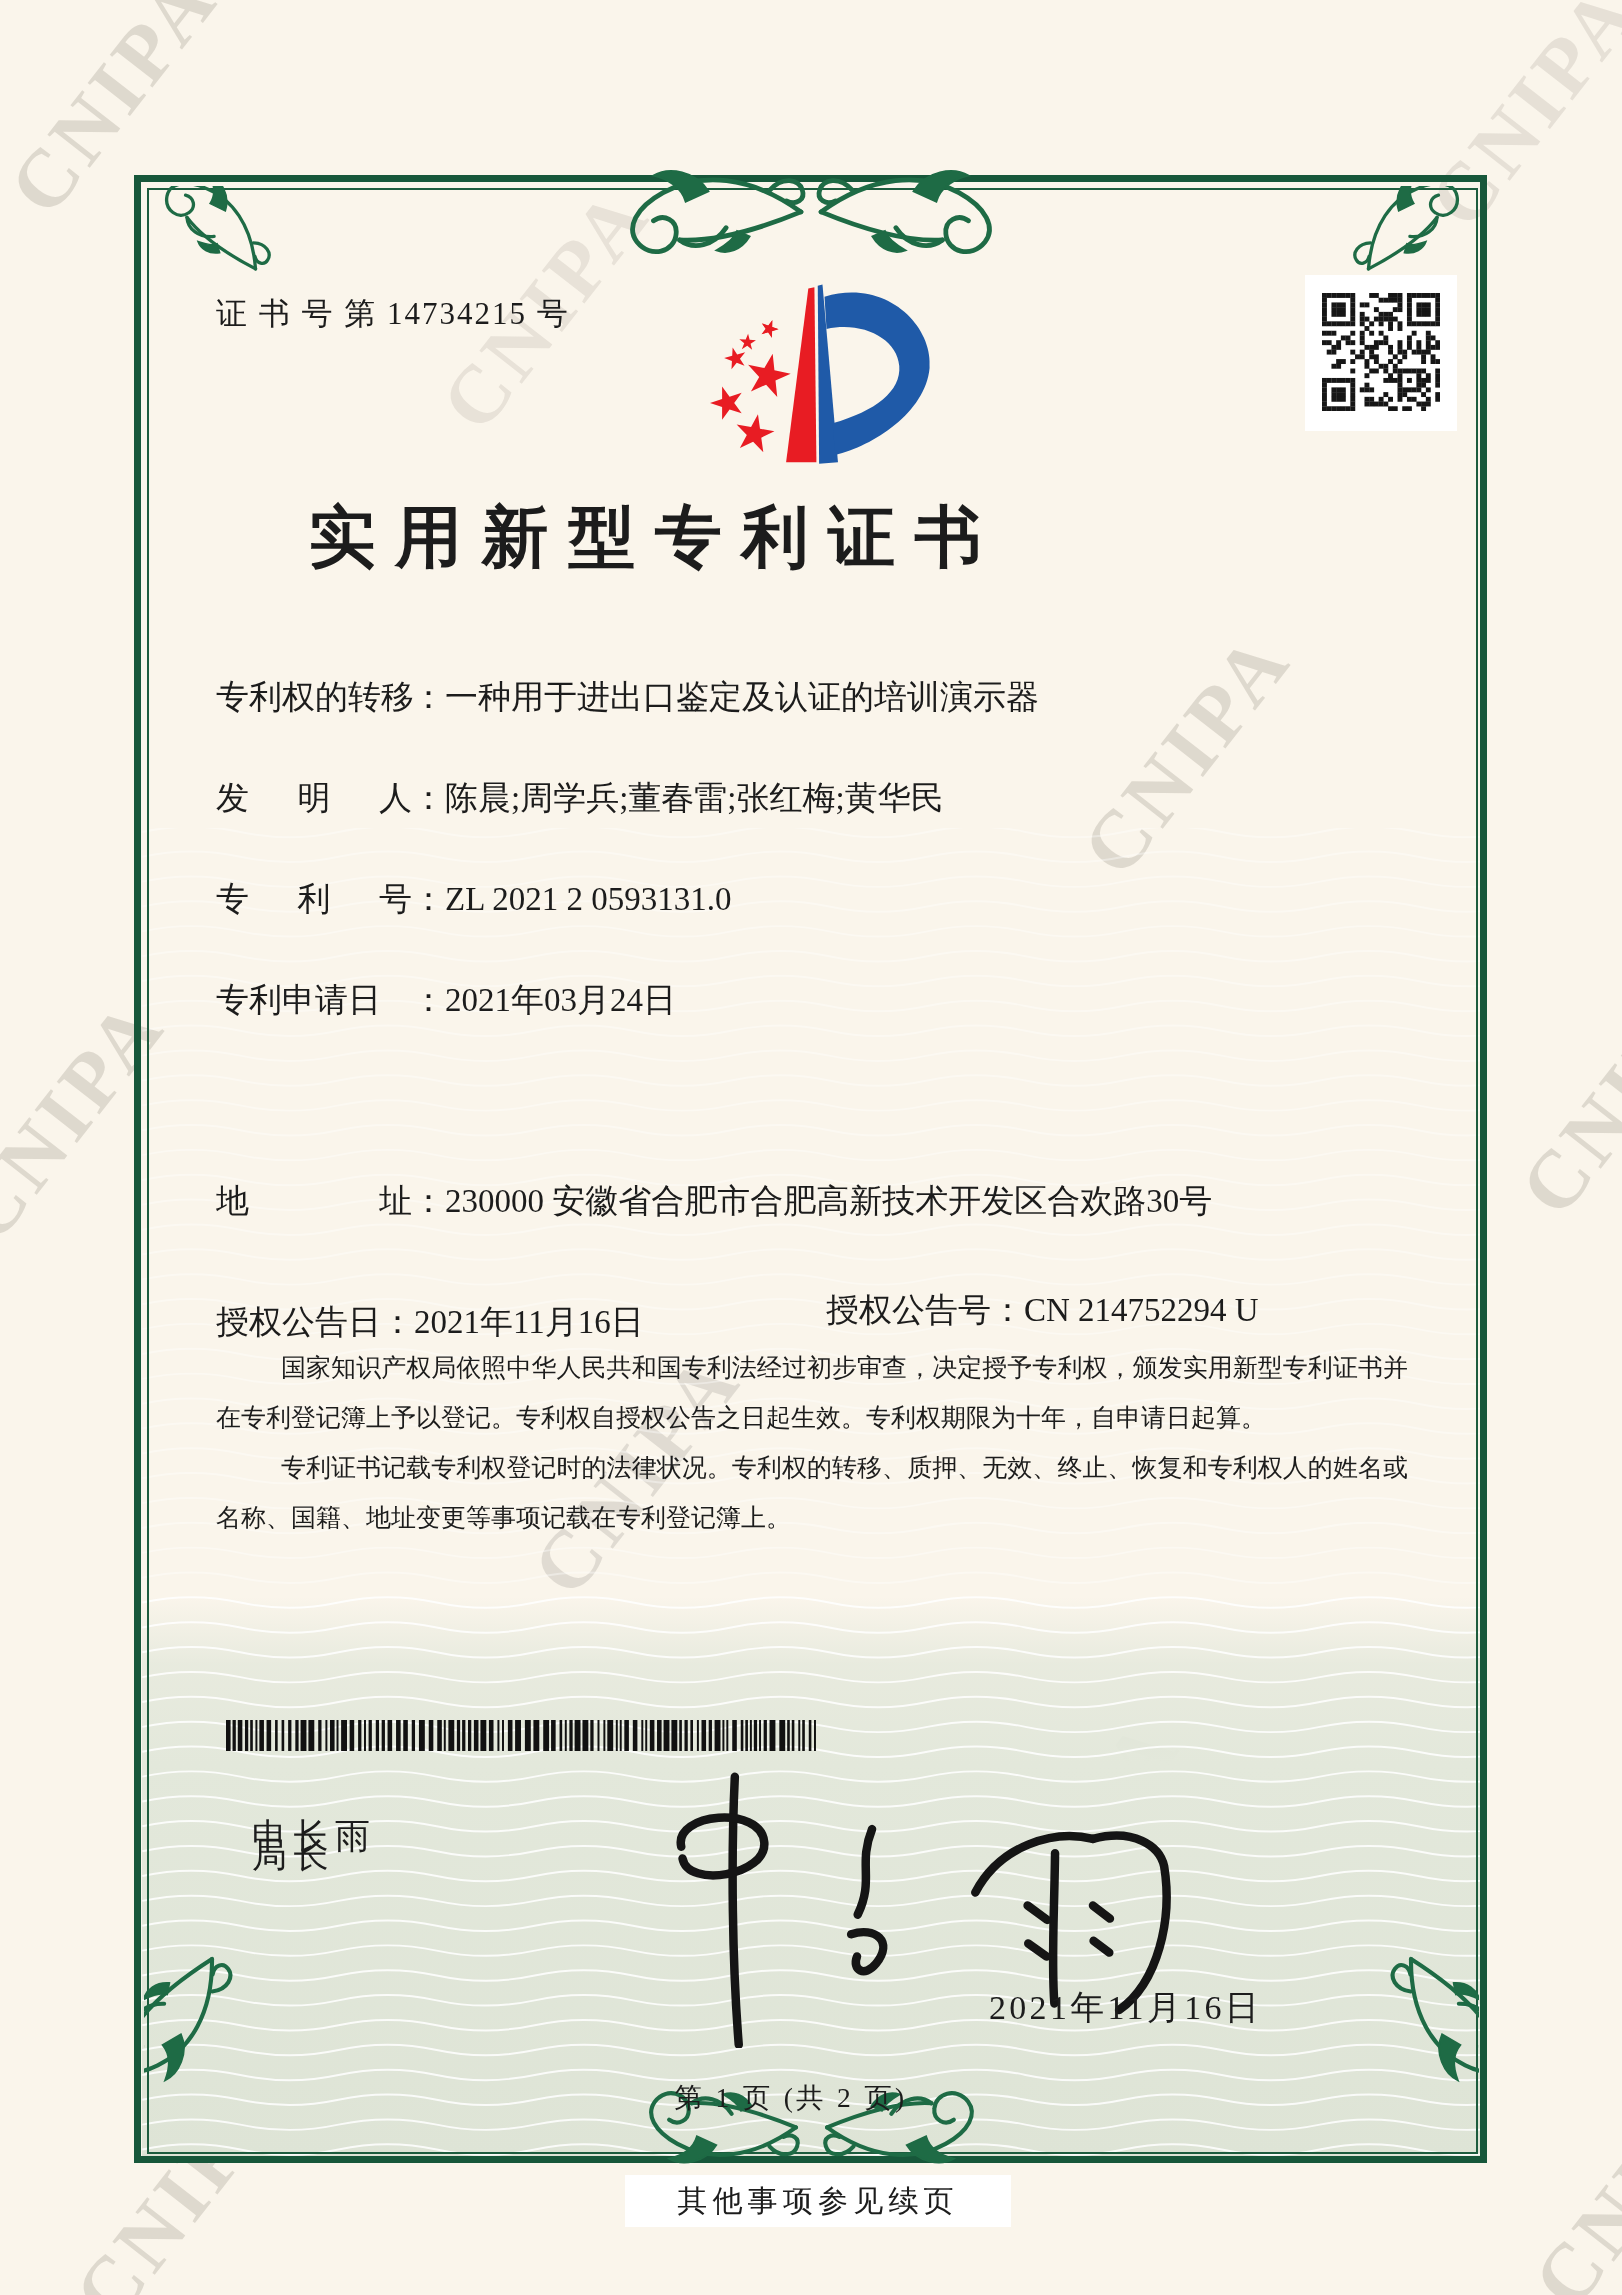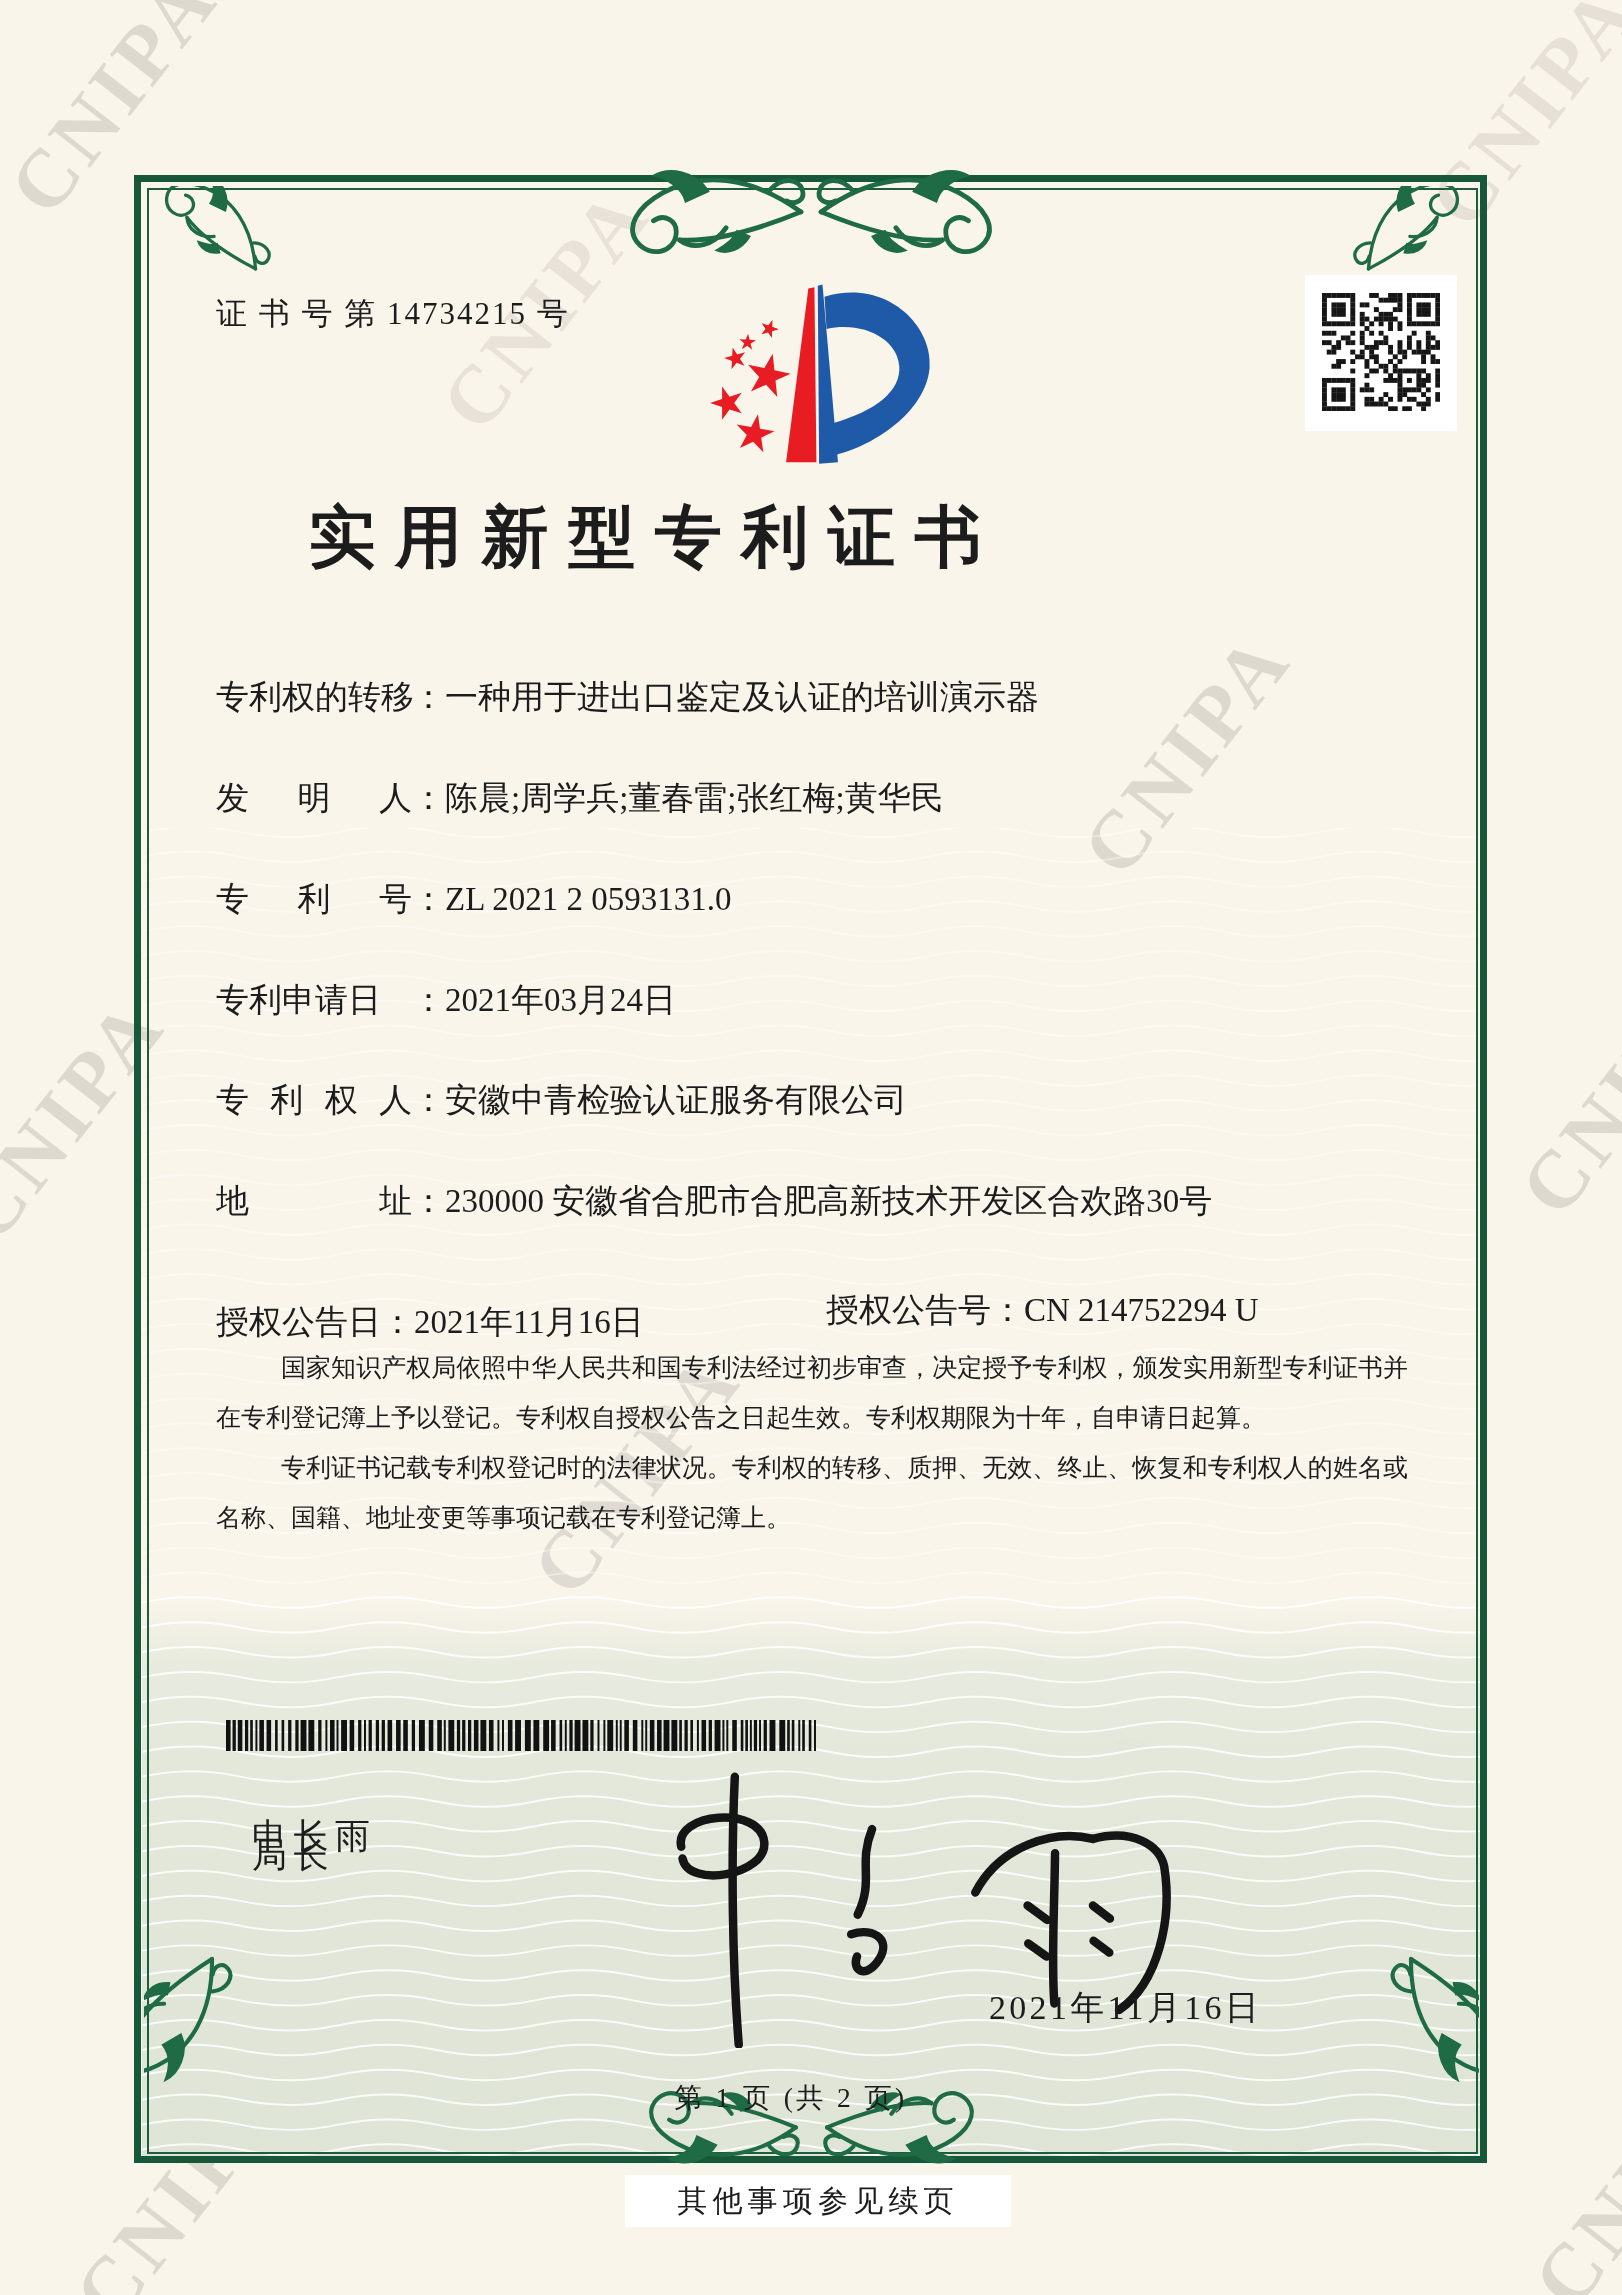--- a/index.html
+++ b/index.html
@@ -503,23 +503,20 @@
   </div>
   <div class="row r2">
     <span class="flabel j">发明人</span><span>：</span><span>陈晨;周学兵;董春雷;张红梅;黄华民</span>
   </div>
   <div class="row r3">
     <span class="flabel j">专利号</span><span>：</span><span>ZL 2021 2 0593131.0</span>
   </div>
   <div class="row r4">
     <span class="flabel">专利申请日</span><span>：</span><span>2021年03月24日</span>
   </div>
-  <div class="row r5">
-    <span class="flabel j">专利权人</span><span>：</span><span>安徽中青检验认证服务有限公司</span>
-  </div>
   <div class="row r6">
     <span class="flabel j">地址</span><span>：</span><span>230000 安徽省合肥市合肥高新技术开发区合欢路30号</span>
   </div>
   <div class="r7wrap">
     <span class="r7a">
       <span>授权公告日</span><span>：</span><span>2021年11月16日</span>
     </span>
     <span class="grant2">
       <span>授权公告号</span><span>：</span><span>CN 214752294 U</span>
     </span>

